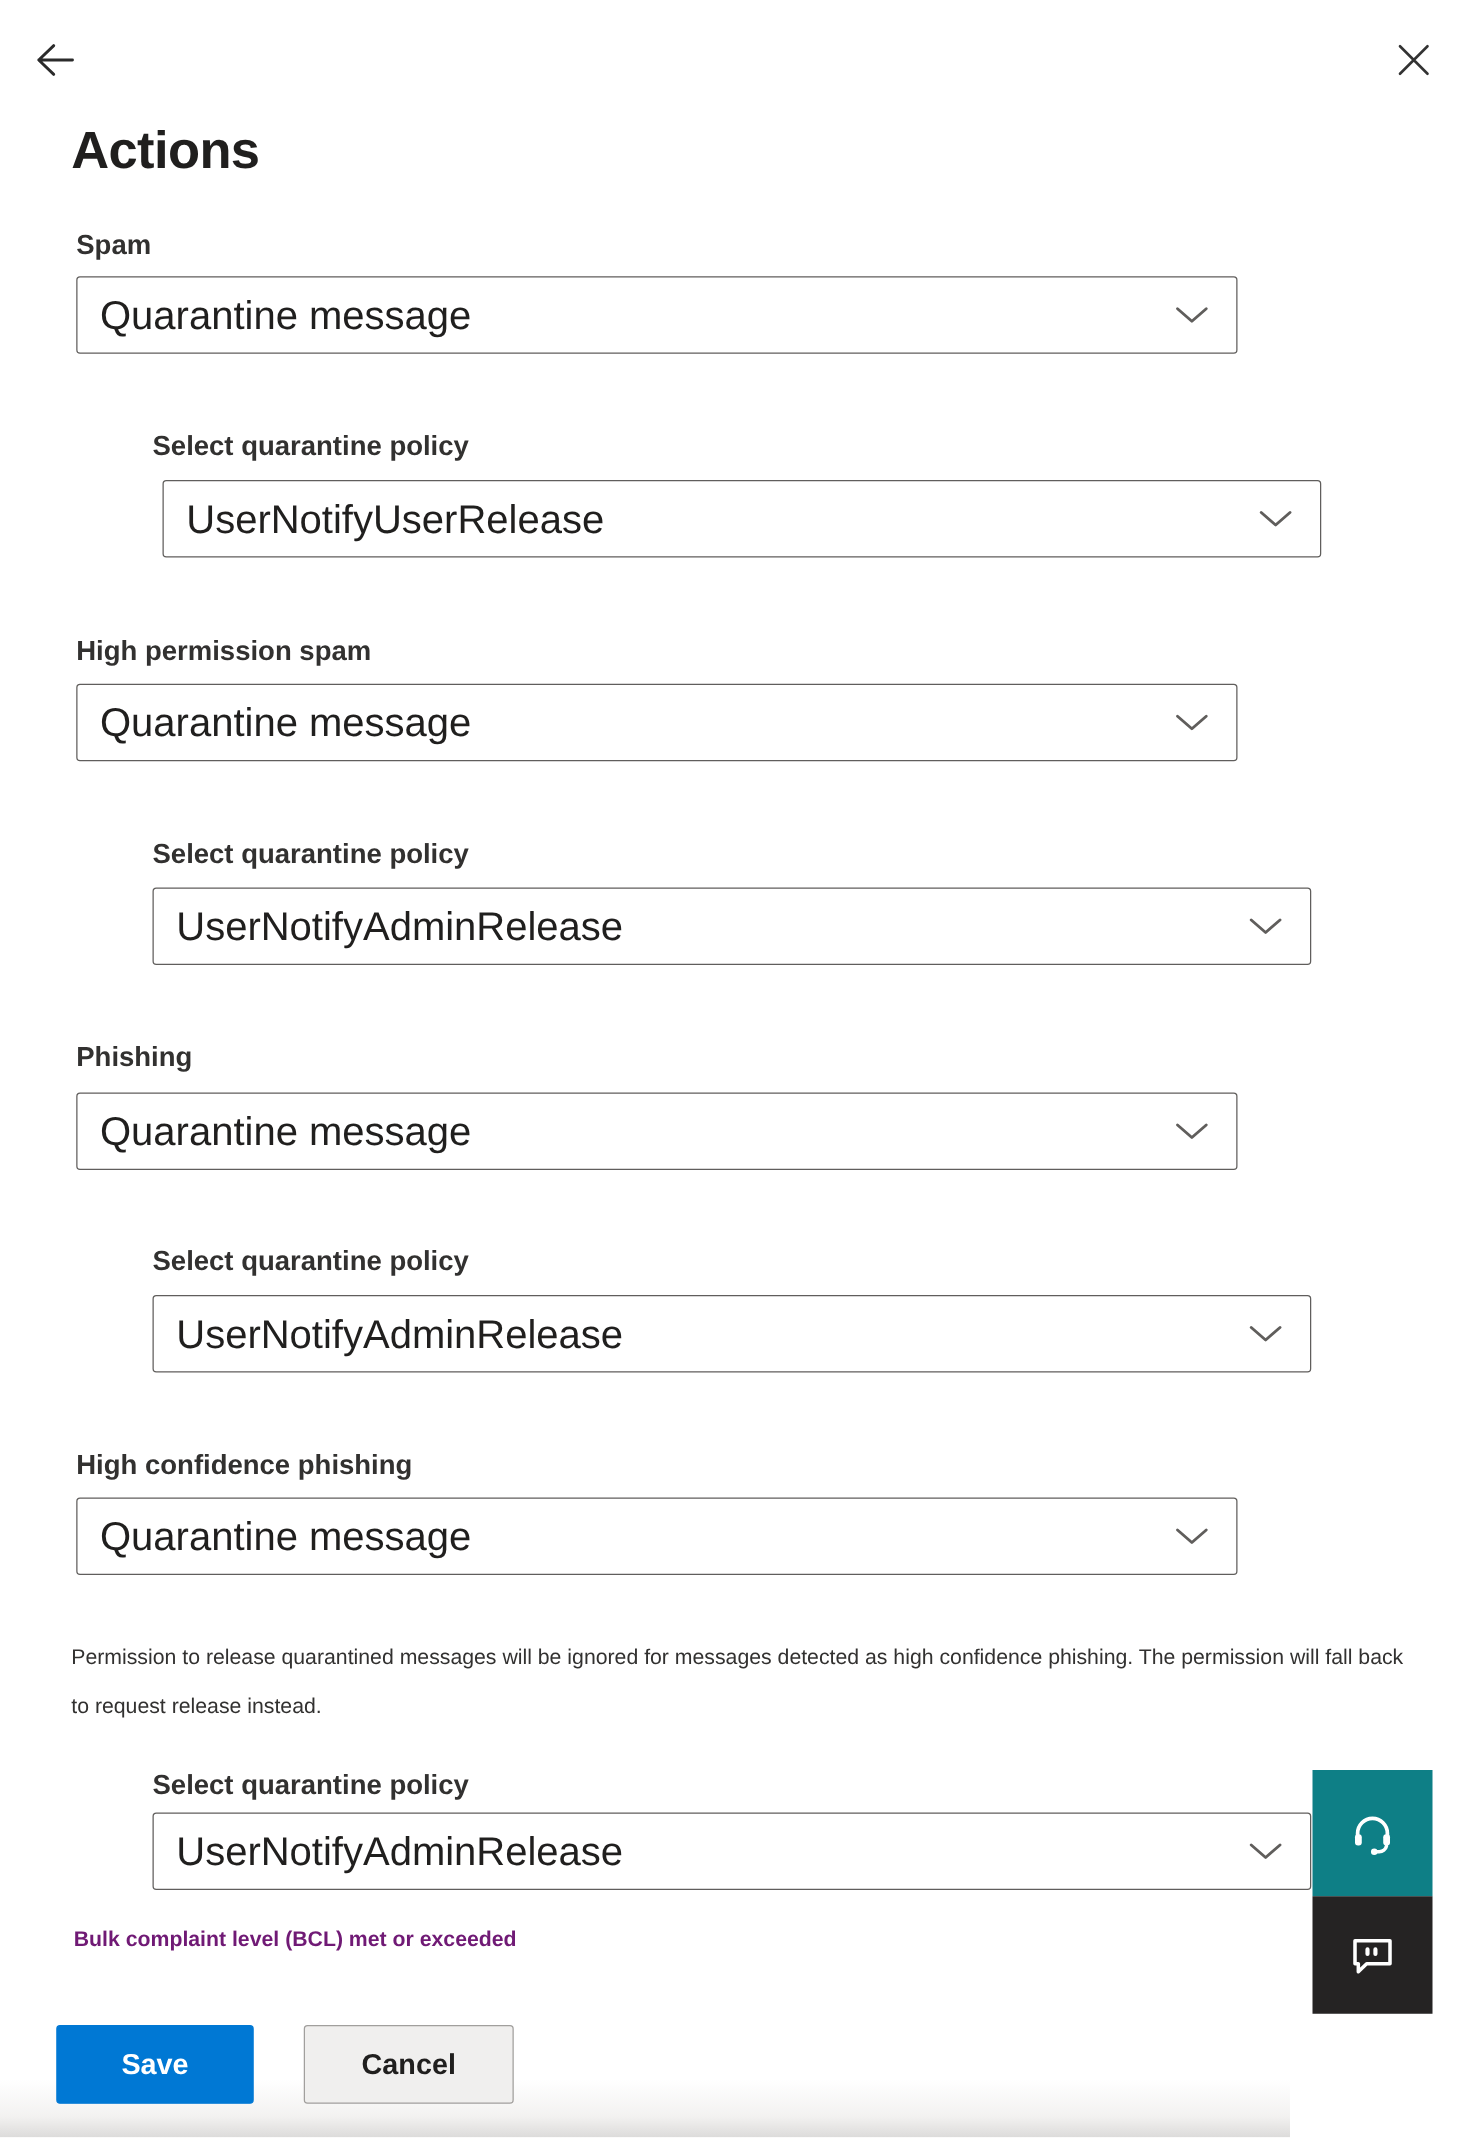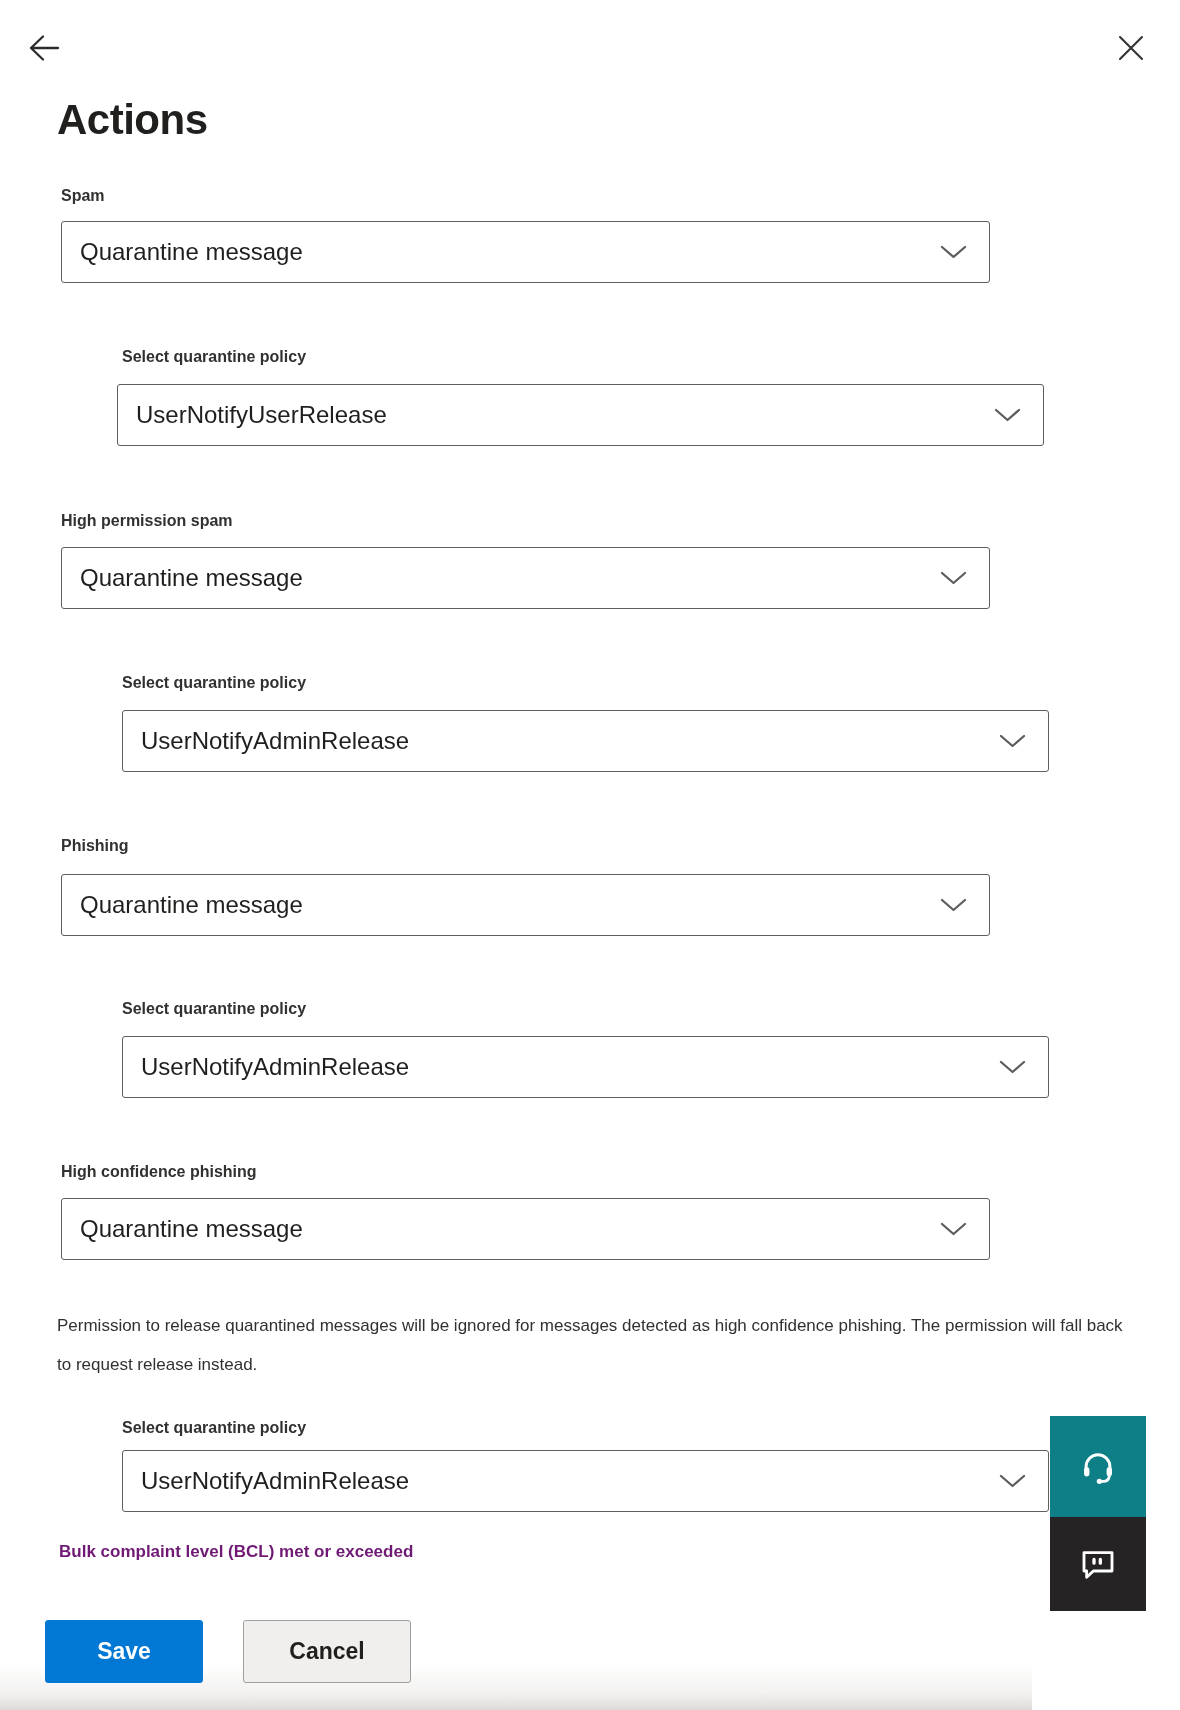--- a/index.html
+++ b/index.html
@@ -9,30 +9,30 @@
   }
   
   .nav-icon{position:absolute;cursor:pointer;}
   
   .page-title{
     position:absolute;left:57px;top:96px;
     font-size:42px;font-weight:700;color:#201f1e;letter-spacing:-0.5px;
   }
   
   .lbl{
-    position:absolute;font-size:16px;font-weight:700;color:#323130;
+    position:absolute;font-size:22px;font-weight:700;color:#323130;
     line-height:28px;white-space:nowrap;
   }
   
   .dd{
     position:absolute;height:62px;box-sizing:border-box;background:#fff;
     border:1.5px solid #605e5c;border-radius:3px;
     display:flex;align-items:center;padding:0 60px 0 18px;cursor:pointer;
   }
-  .dd .val{font-size:24px;color:#201f1e;white-space:nowrap;overflow:hidden;}
+  .dd .val{font-size:32px;color:#201f1e;white-space:nowrap;overflow:hidden;}
   .dd .chev{position:absolute;right:22px;top:50%;transform:translateY(-50%);}
   
   .note{
     position:absolute;left:57px;top:1306px;width:1070px;
     font-size:17px;line-height:39px;color:#323130;
   }
   
   .clipped-heading{
     position:absolute;left:59px;top:1542px;
     font-size:17px;font-weight:700;color:#701a75;white-space:nowrap;z-index:1;
@@ -83,21 +83,21 @@
 
   <div class="lbl" style="left:61px;top:182px">Spam</div>
   <div class="dd" style="left:61px;top:221px;width:929px">
     <span class="val">Quarantine message</span>
     <svg class="chev" width="27" height="15" viewBox="0 0 27 15">
       <polyline points="2,2.5 13.5,12.5 25,2.5" fill="none" stroke="#605e5c" stroke-width="2.3" stroke-linecap="round" stroke-linejoin="round"></polyline>
     </svg>
   </div>
 
   <div class="lbl" style="left:122px;top:343px">Select quarantine policy</div>
-  <div class="dd" style="left:117px;top:384px;width:927px">
+  <div class="dd" style="left:130px;top:384px;width:927px">
     <span class="val">UserNotifyUserRelease</span>
     <svg class="chev" width="27" height="15" viewBox="0 0 27 15">
       <polyline points="2,2.5 13.5,12.5 25,2.5" fill="none" stroke="#605e5c" stroke-width="2.3" stroke-linecap="round" stroke-linejoin="round"></polyline>
     </svg>
   </div>
 
   <div class="lbl" style="left:61px;top:507px">High permission spam</div>
   <div class="dd" style="left:61px;top:547px;width:929px">
     <span class="val">Quarantine message</span>
     <svg class="chev" width="27" height="15" viewBox="0 0 27 15">

